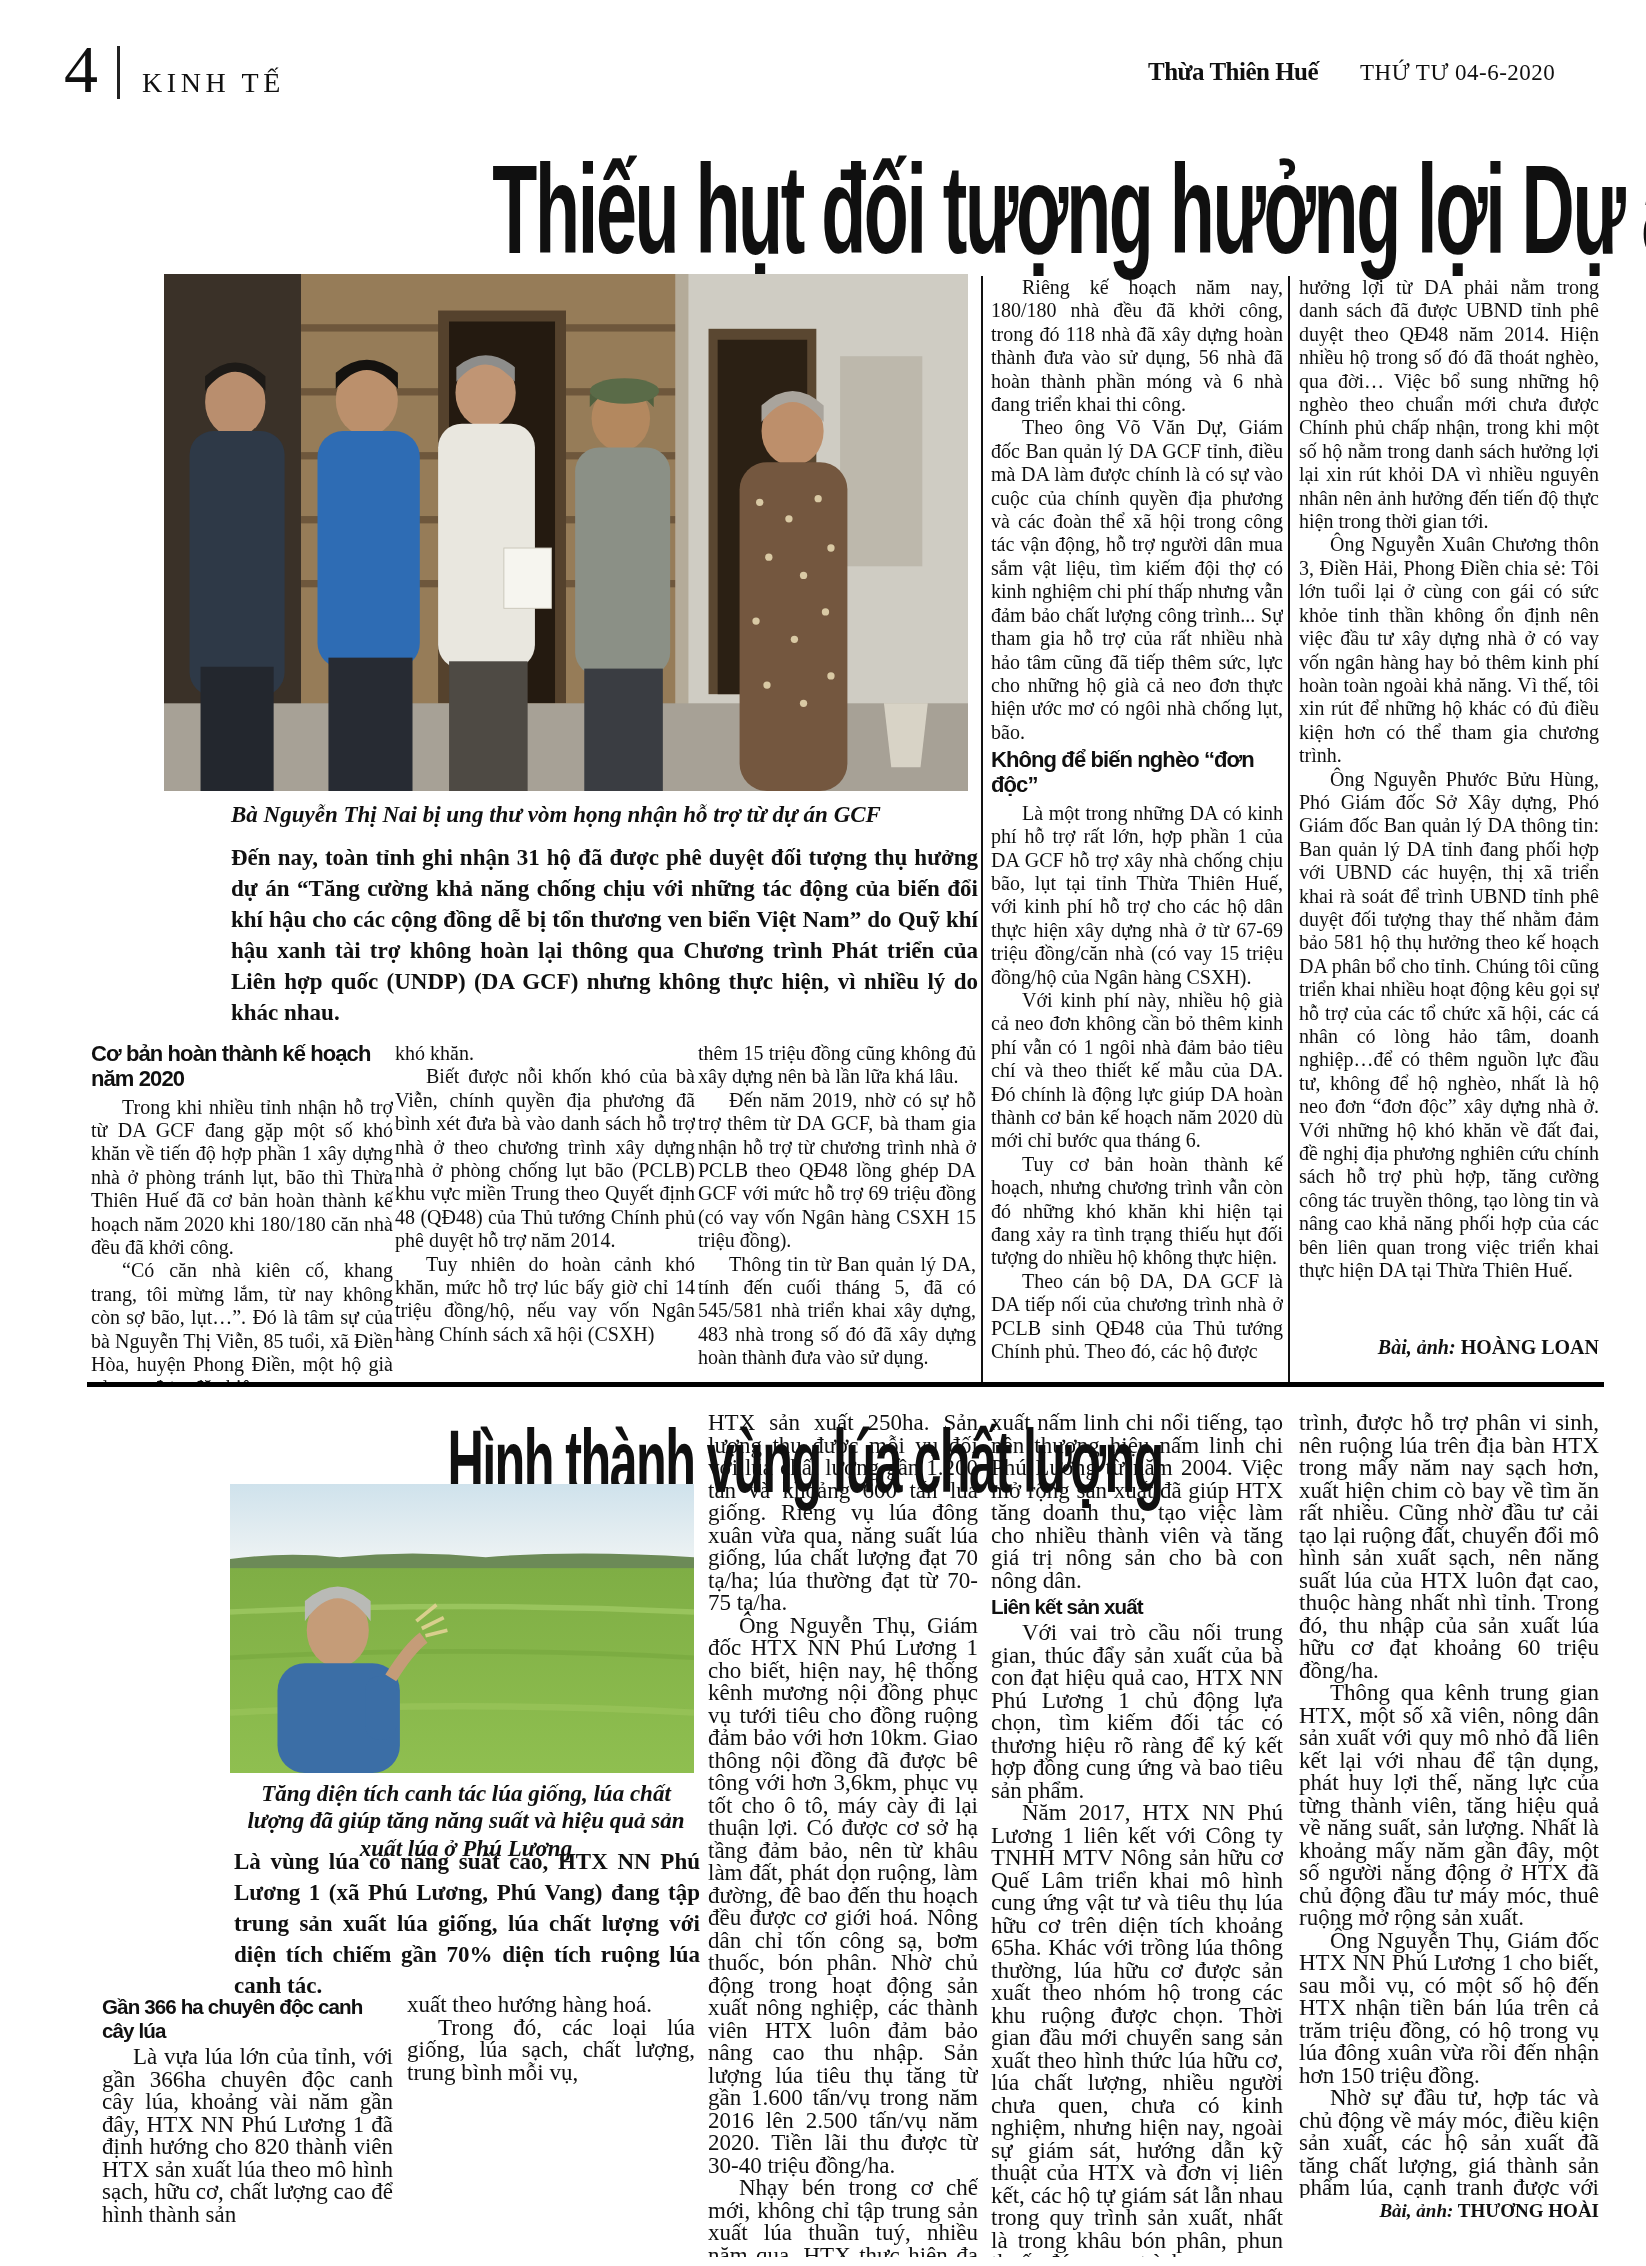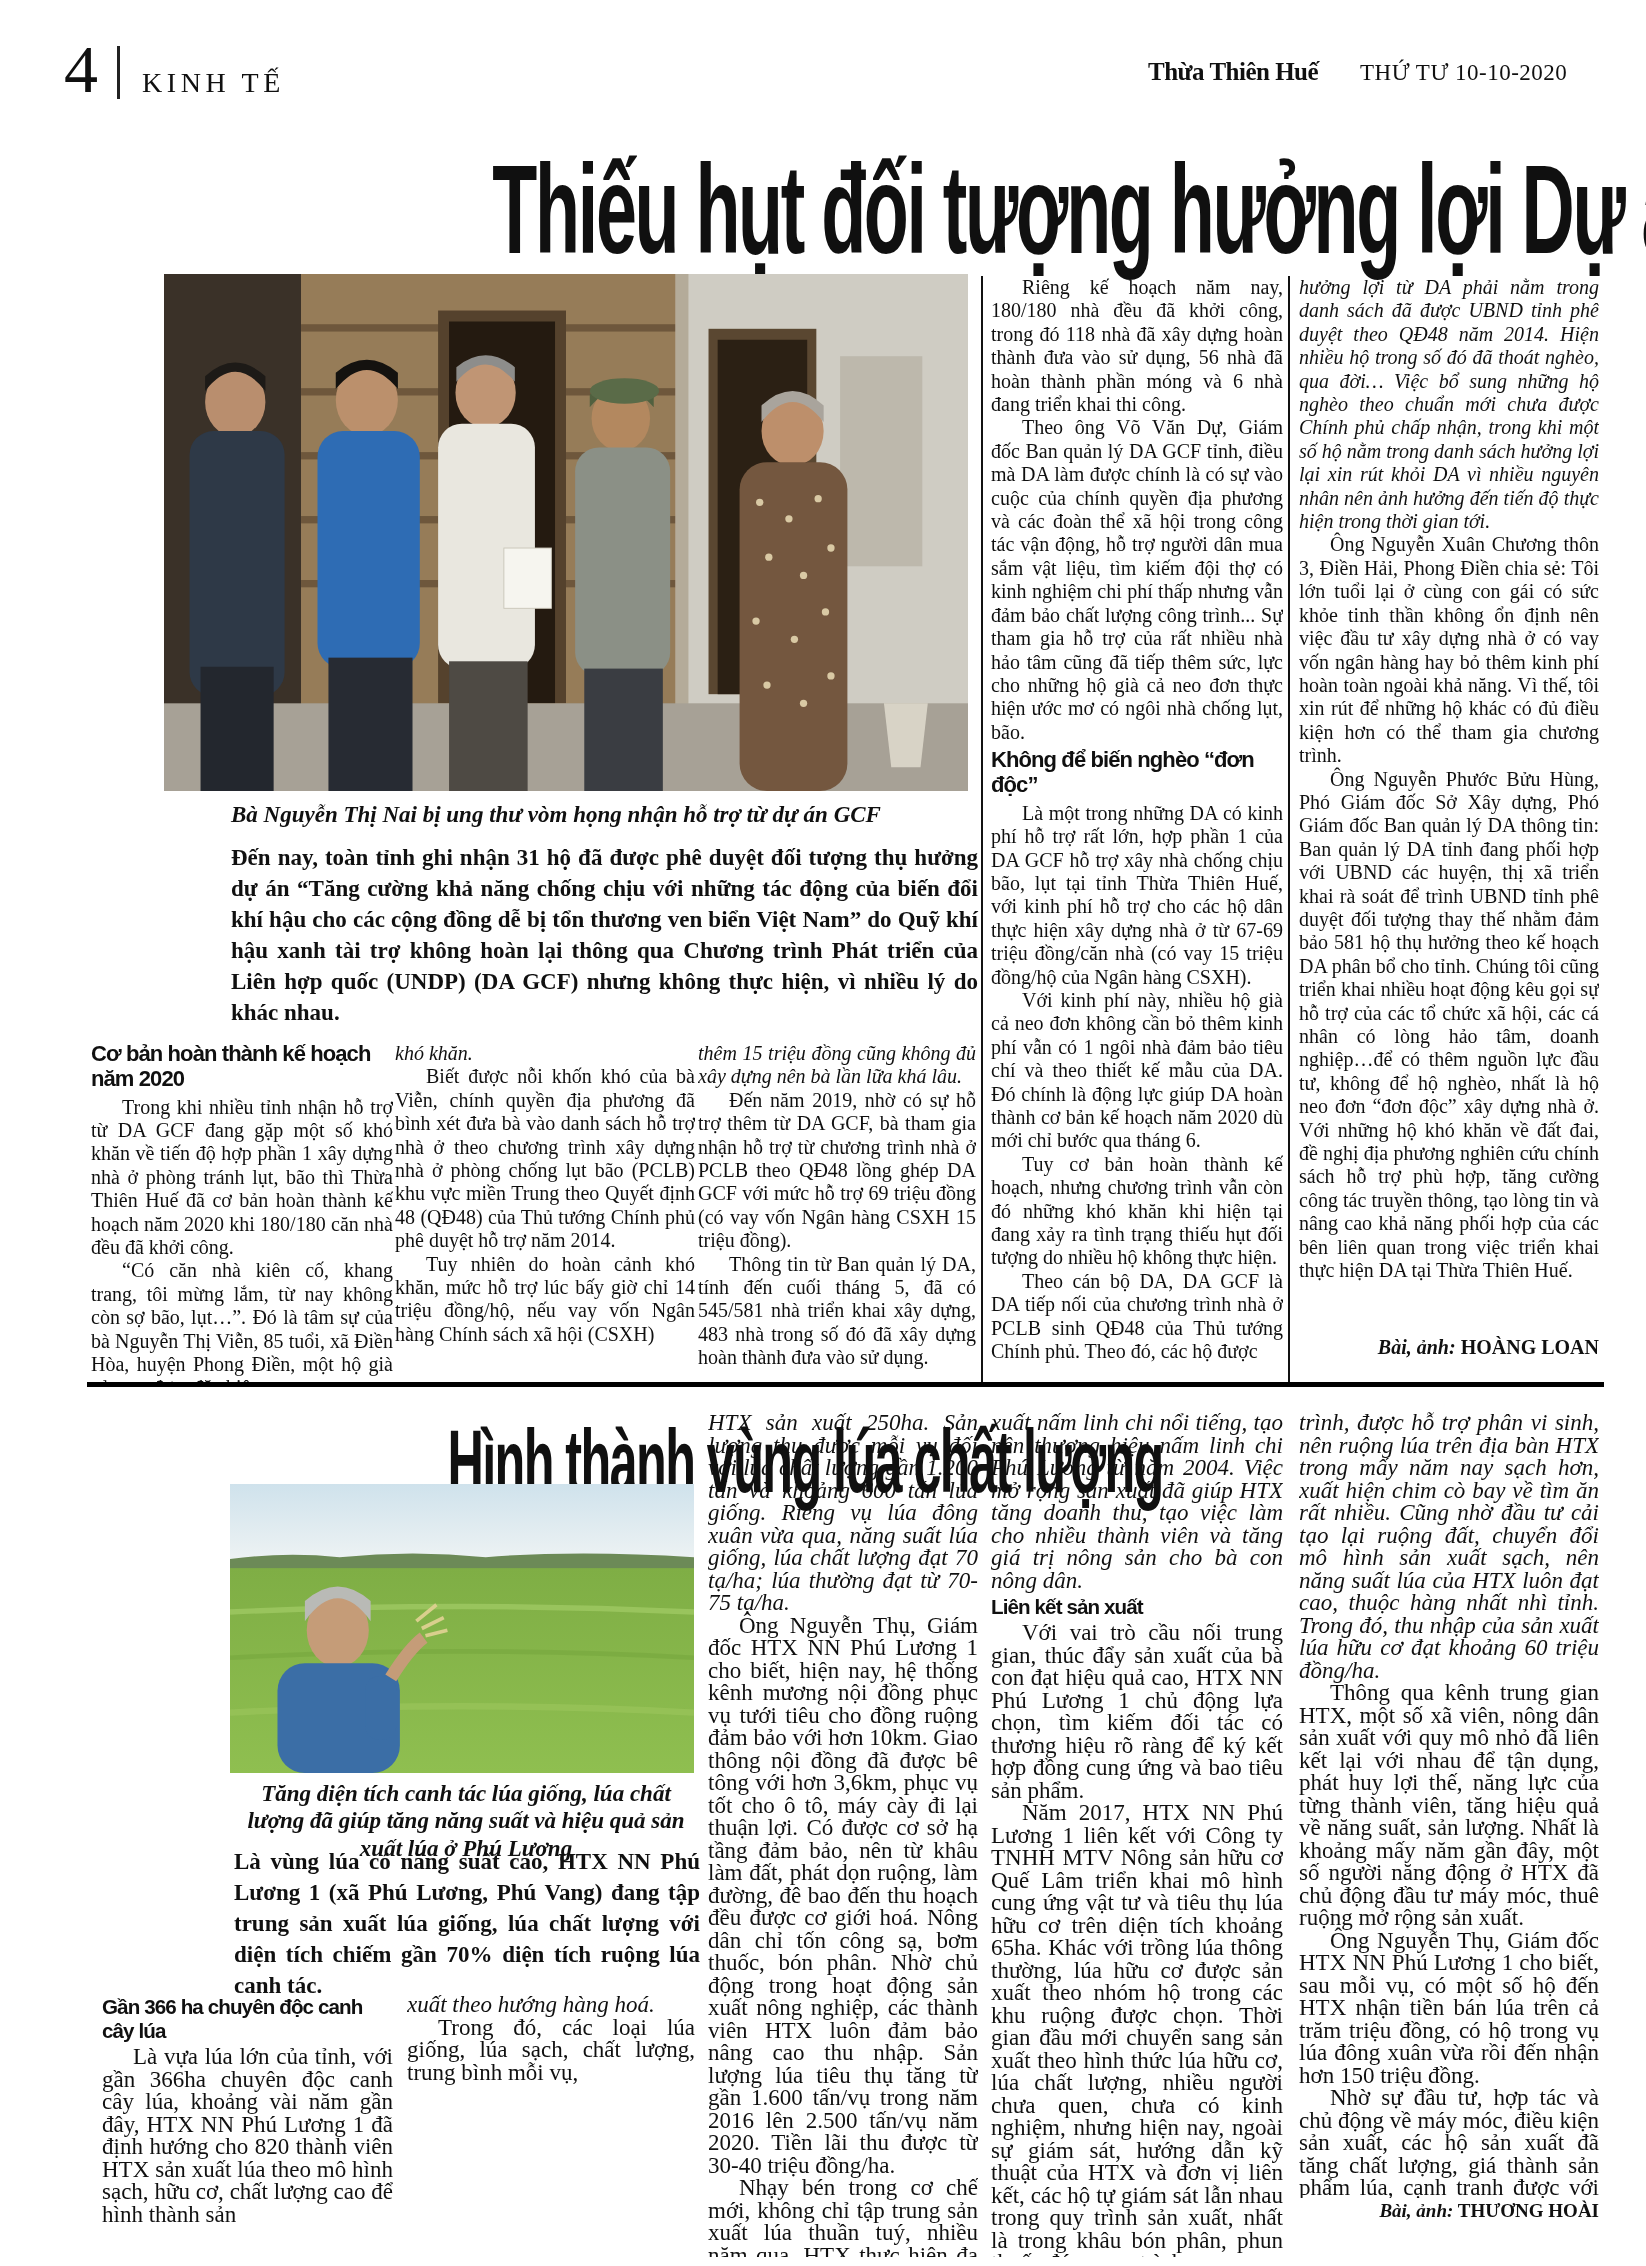--- a/index.html
+++ b/index.html
@@ -39,21 +39,21 @@
   
   .lede{font-weight:700;font-size:23px;line-height:31px;text-align:justify;}
   .lede1{left:231px;top:842px;width:747px;height:190px;}
   .lede2{left:234px;top:1846px;width:466px;height:157px;}
   
   .col{overflow:hidden;}
   .col p{margin:0;text-align:justify;}
   .a1 p{font-size:20px;line-height:23.4px;}
   .a2 p{font-size:23px;line-height:22.5px;}
   p.ind{text-indent:31px;}
-  p.cont{text-indent:0;font-style:italic;}
+  p.cont{text-indent:0;}
   p.sub{
     font-family:"Liberation Sans","DejaVu Sans",sans-serif;font-weight:700;
     text-align:left;text-indent:0;letter-spacing:-0.9px;margin:2.7px 0 3.7px 0 !important;
   }
   .a1 p.sub{font-size:22px;line-height:25.6px;}
   .a2 p.sub{font-size:20.6px;line-height:24px;}
   .colA{left:91px;top:1038px;width:302px;height:347px;}
   .colB{left:395px;top:1042px;width:300px;height:344px;}
   .colC{left:698px;top:1042px;width:278px;height:344px;}
   .colD{left:991px;top:276px;width:292px;height:1107px;}
@@ -76,21 +76,21 @@
 </style>
 </head>
 <body>
 
 <div class="page">
 
   <div class="abs pageno">4</div>
   <div class="abs hdr-bar"></div>
   <div class="abs section">KINH TẾ</div>
   <div class="abs masthead">Thừa Thiên Huế</div>
-  <div class="abs pubdate">THỨ TƯ 10-10-2020</div>
+  <div class="abs pubdate">THỨ TƯ 04-6-2020</div>
 
   <div class="abs h1wrap">
     <span class="headline1">Thiếu hụt đối tượng hưởng lợi Dự án GCF</span>
   </div>
 
   <svg class="abs photo1" viewBox="0 0 880 566" preserveAspectRatio="none">
     <rect x="0" y="0" width="880" height="566" fill="#8f795d"></rect>
     <rect x="0" y="0" width="150" height="566" fill="#3a3128"></rect>
     <g>
       <rect x="150" y="0" width="410" height="470" fill="#967c58"></rect>

